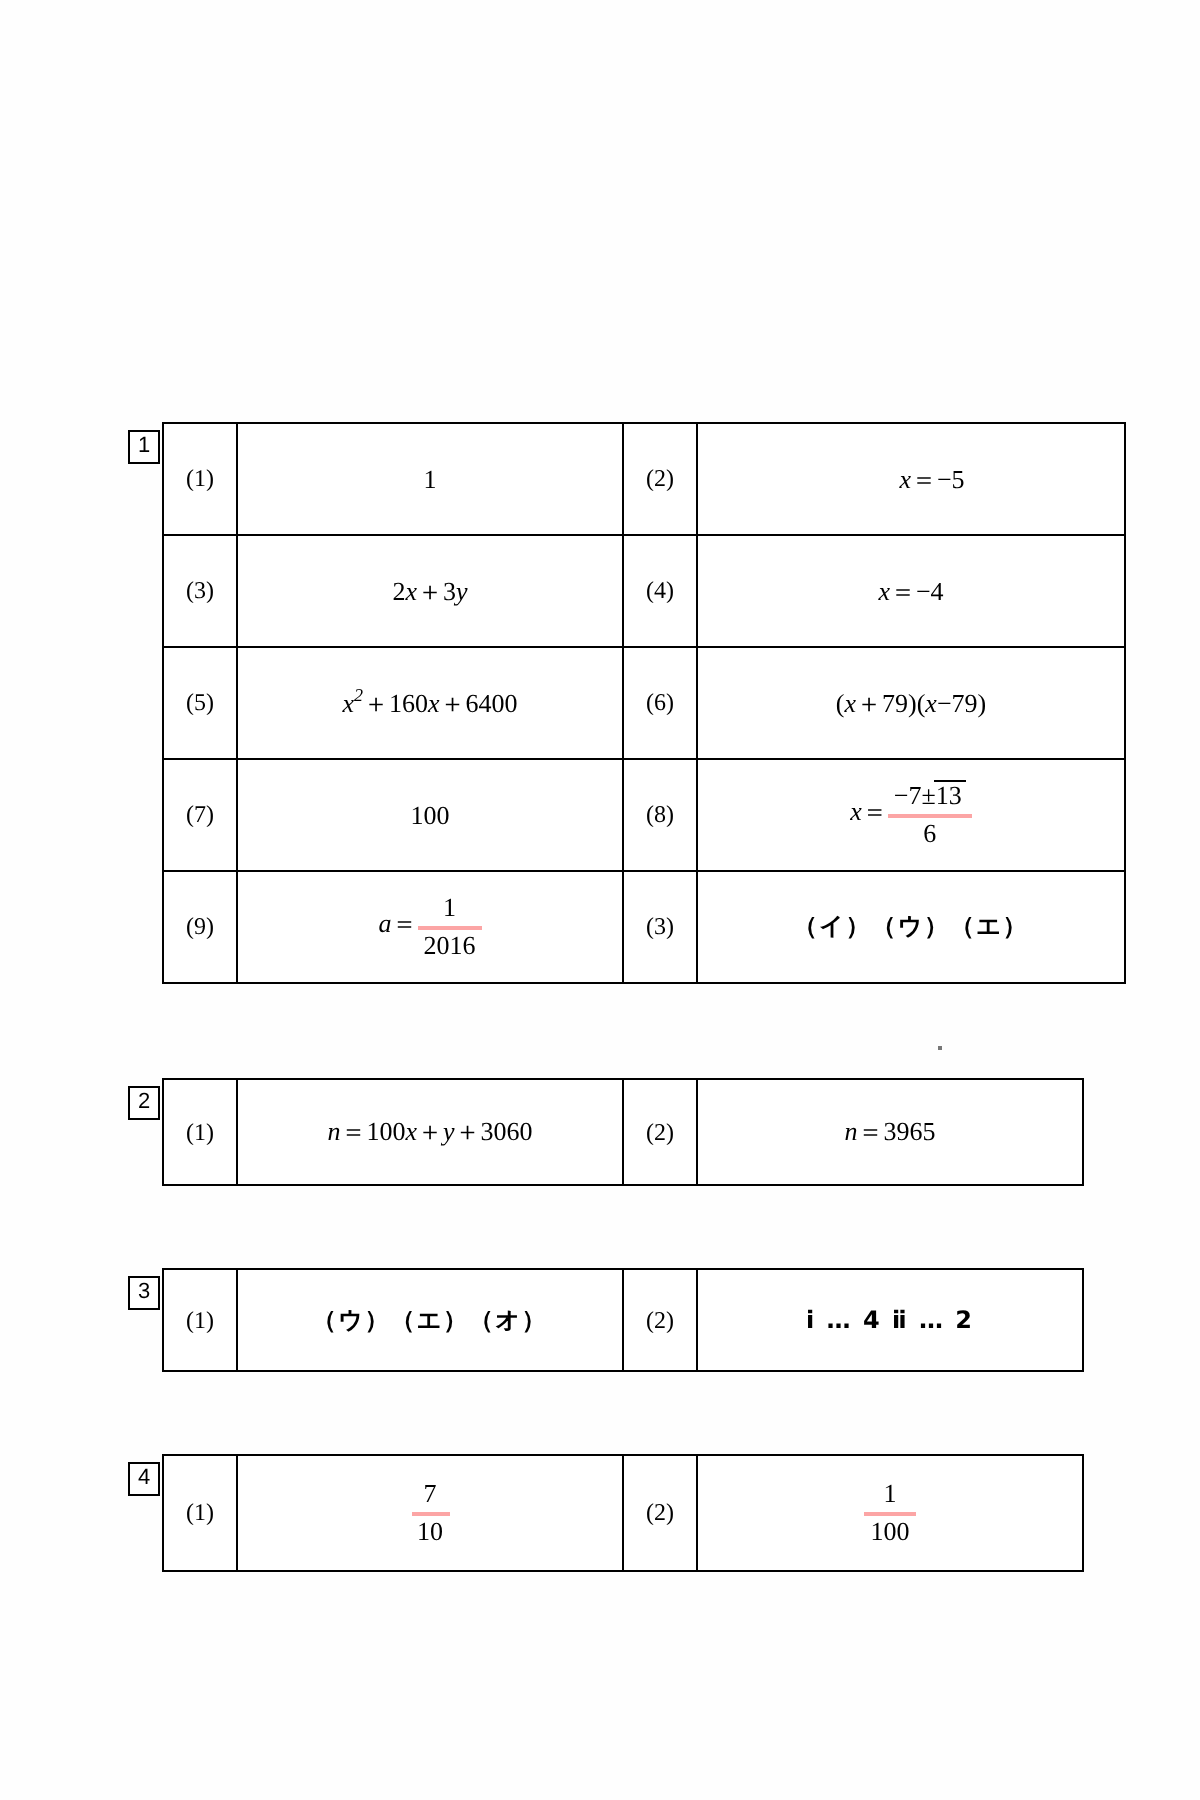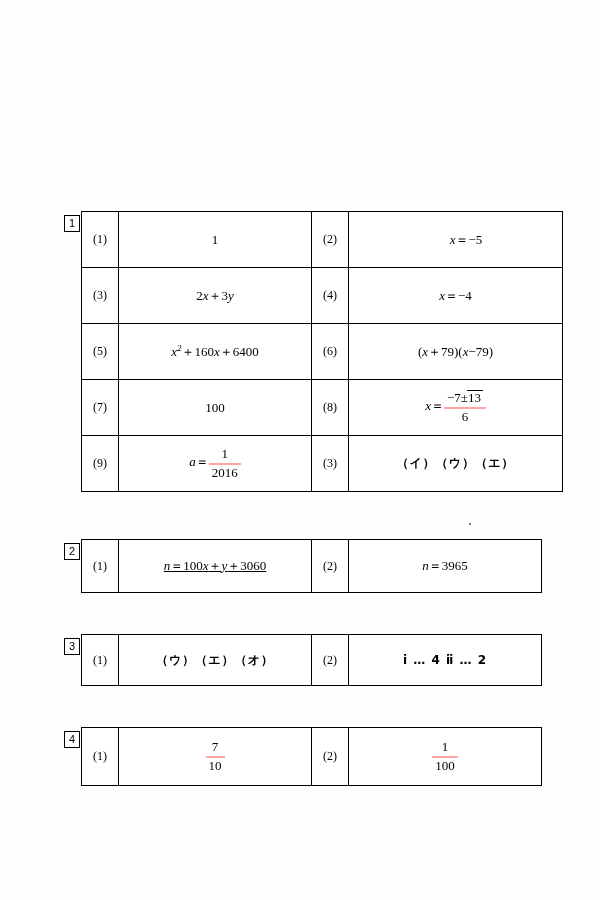--- a/index.html
+++ b/index.html
@@ -180,21 +180,21 @@
   </div>
 
   <div class="block" style="left:63px; top:539px;">
     <div class="block-num">
       <span>2</span>
     </div>
     <table class="grid">
       <tbody>
           <tr>
         <td class="lbl">(1)</td>
-        <td style="width:192px; height:52px;text-decoration:underline;">
+        <td style="width:192px; height:52px;">
           <span class="math"><i>n</i>＝100<i>x</i>＋<i>y</i>＋3060</span>
         </td>
         <td class="lbl">(2)</td>
         <td style="width:192px;">
           <span class="math"><i>n</i>＝3965</span>
         </td>
       </tr>
     </tbody>
       </table>
   </div>

